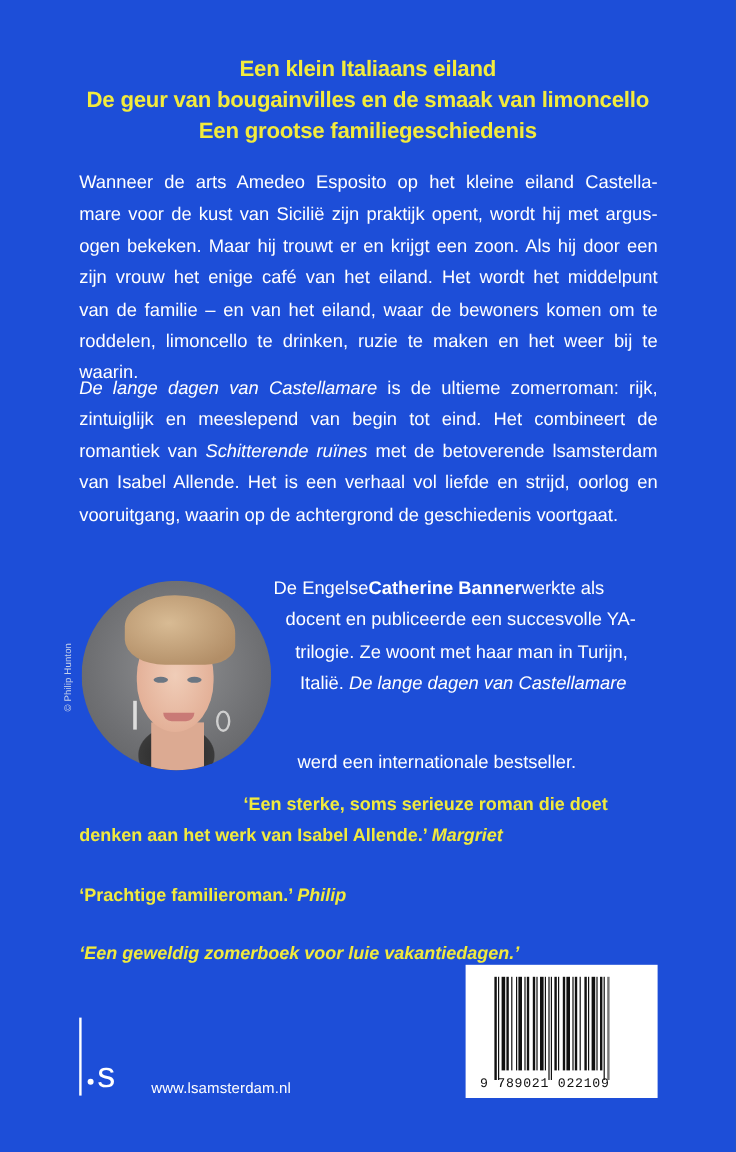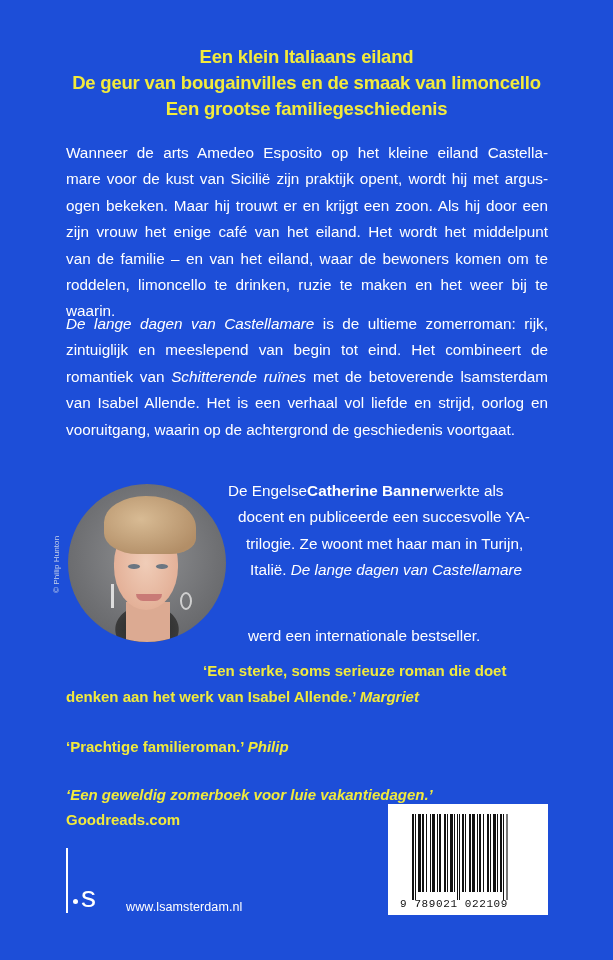--- a/index.html
+++ b/index.html
@@ -280,21 +280,20 @@
     <span class="bio-line" style="left:248px;top:583px;margin-top:40px;">werd een internationale bestseller.</span>
   </div>
 
   <div class="quotes" style="left:0;top:16px;width:613px;height:784px;">
     <span class="quote-line" style="left:203px;top:642px;">‘Een sterke, soms serieuze roman die doet</span>
     <span class="quote-line" style="left:66px;top:668px;"><span>denken aan het werk van Isabel Allende.’ </span><em>Margriet</em></span>
 
     <span class="quote-line" style="left:66px;top:718px;"><span>‘Prachtige familieroman.’ </span><em>Philip</em></span>
 
     <span class="quote-line" style="left:66px;top:766px;font-style:italic;">‘Een geweldig zomerboek voor luie vakantiedagen.’</span>
-    <span class="quote-line" style="left:66px;top:791px;">Goodreads.com</span>
   </div>
 
   <div class="logo" title="l.s publisher logo">
     <div class="logo-bar"></div>
     <div class="logo-dot"></div>
     <div class="logo-s">s</div>
   </div>
   <div class="website">www.lsamsterdam.nl</div>
 
   <div class="barcode-box" title="ISBN barcode">

